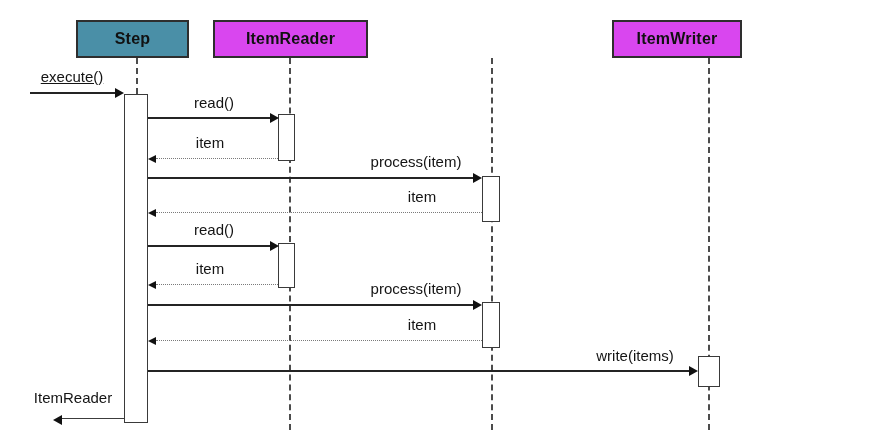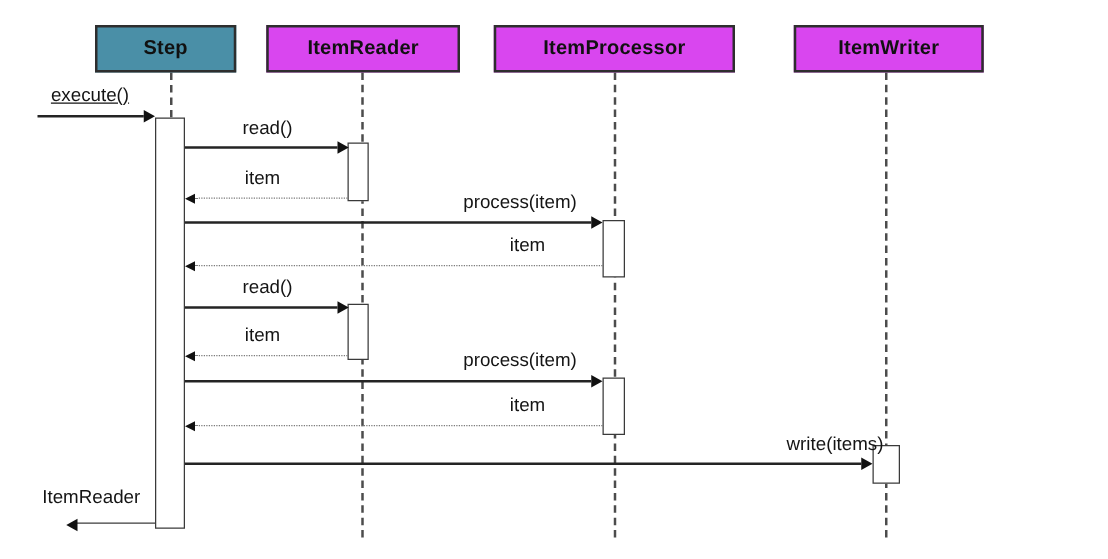--- a/index.html
+++ b/index.html
@@ -47,24 +47,21 @@
 <body>
 
 <div class="canvas">
 
   <div class="head head-step" style="left:76px;  width:113px;">
       <span>Step</span>
     </div>
   <div class="head head-yellow" style="left:213px; width:155px;">
       <span>ItemReader</span>
     </div>
-  <div class="head head-yellow" style="left:395px; width:193px;">
-      <span>ItemProcessor</span>
-    </div>
-  <div class="head head-yellow" style="left:635px; width:152px;">
+  <div class="head head-yellow" style="left:612px; width:130px;">
       <span>ItemWriter</span>
     </div>
 
   <div class="lifeline" style="left:136px; top:58px; height:36px;"></div>
   <div class="lifeline" style="left:289px; top:58px; height:372px;"></div>
   <div class="lifeline" style="left:491px; top:58px; height:372px;"></div>
   <div class="lifeline" style="left:708px; top:58px; height:372px;"></div>
 
   <div class="act" style="left:124px; top:94px;  width:24px; height:329px;"></div>
   <div class="act" style="left:278px; top:114px; width:17px; height:47px;"></div>
@@ -102,21 +99,21 @@
   <div class="arr-l" style="left:148px; top:281px;"></div>
 
   <span class="msg-label" style="left:416px; top:280px;">process(item)</span>
   <div class="call" style="left:148px; top:304px; width:325px;"></div>
   <div class="arr-r" style="left:473px; top:300px;"></div>
 
   <span class="msg-label" style="left:422px; top:316px;">item</span>
   <div class="ret" style="left:156px; top:340px; width:326px;"></div>
   <div class="arr-l" style="left:148px; top:337px;"></div>
 
-  <span class="msg-label" style="left:668px; top:347px;">write(items)</span>
+  <span class="msg-label" style="left:635px; top:347px;">write(items)</span>
   <div class="call" style="left:148px; top:370px; width:541px;"></div>
   <div class="arr-r" style="left:689px; top:366px;"></div>
 
   <span class="msg-label" style="left:73px; top:389px;">ItemReader</span>
   <div class="call thin" style="left:61px; top:418px; width:63px;"></div>
   <div class="arr-l" style="left:53px; top:415px; border-right-width:9px; border-top-width:5px; border-bottom-width:5px;"></div>
 
 </div>
 
 </body></html>

